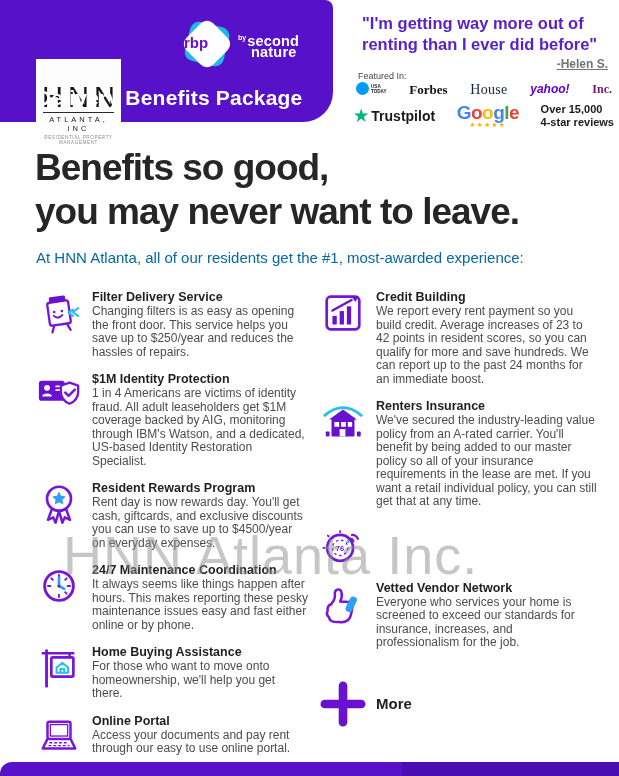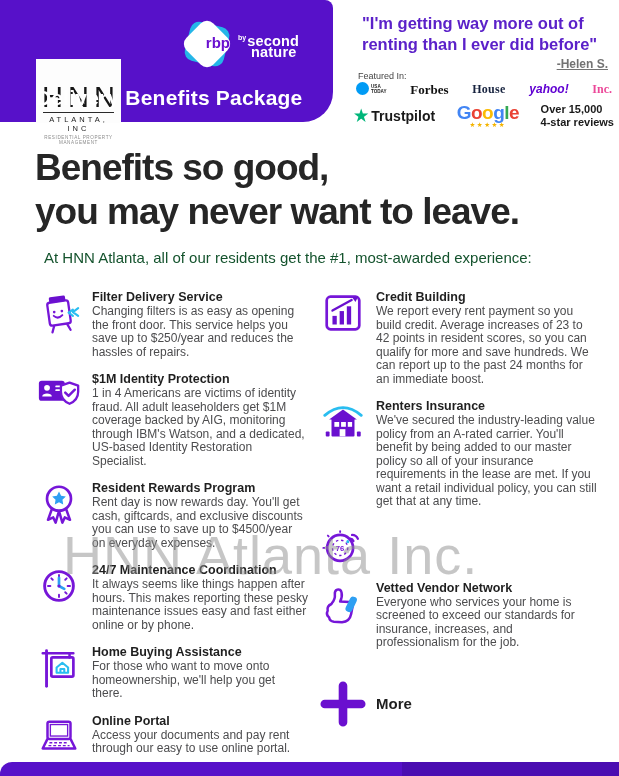--- a/index.html
+++ b/index.html
@@ -16,51 +16,51 @@
   .hnn-logo {
     position:absolute; left:36px; top:15px; width:85px; height:64px;
     background:#fdfdfd; text-align:center; padding-top:23px;margin-top:44px;
   }
   .hnn-main { font-size:29px; font-weight:400; letter-spacing:5px; color:#161616; line-height:30px; text-indent:5px; }
   .hnn-sub { font-size:7.5px; letter-spacing:3px; color:#222; border-top:1.5px solid #2a2a2a; margin:0 7px; padding-top:2px; }
   .hnn-tag { font-size:4.6px; letter-spacing:0.6px; color:#8d8d8d; margin-top:1.5px; }
   .rbp-logo { position:absolute; left:184px; top:21px; width:46px; height:46px; }
   .rbp-cyan { position:absolute; left:3px; top:3px; width:40px; height:40px; background:#25b6e8; border-radius:9px; transform:rotate(14deg); }
   .rbp-white { position:absolute; left:4px; top:4px; width:38px; height:38px; background:#ffffff; border-radius:9px; transform:rotate(45deg); }
-  .rbp-text { position:absolute; left:0; top:13px; width:46px; text-align:right; font-size:15px; font-weight:700; color:#6a10cf; }
+  .rbp-text { position:absolute; left:0; top:13px; width:46px; text-align:left; font-size:15px; font-weight:700; color:#6a10cf; }
   .sn-block { position:absolute; left:238px; top:32px; color:#ffffff; line-height:12px; }
   .sn-by { font-size:7px; font-weight:700; vertical-align:6px; margin-right:1px; }
   .sn-line1 { font-size:14.5px; font-weight:700; letter-spacing:0.2px; display:inline; }
   .sn-line2 { font-size:14.5px; font-weight:700; letter-spacing:0.2px; margin-left:13px; margin-top:-1px; }
   .header-title {
     position:absolute; left:36px; top:86px; width:290px;
     color:#ffffff; font-size:21px; font-weight:700; letter-spacing:0.2px;
   }
   
   .quote { position:absolute; left:362px; top:13px; width:250px; color:#5b21c9; font-weight:700; font-size:16.5px; line-height:21px; }
   .quote-author { position:absolute; left:362px; top:57px; width:246px; text-align:right; color:#737373; font-weight:700; font-size:12px;text-decoration:underline; }
   .featured-label { position:absolute; left:358px; top:71px; font-size:9px; color:#454545; }
   .logo-row { position:absolute; left:356px; top:82px; width:256px; display:flex; align-items:flex-start; justify-content:space-between; }
   .usatoday { display:flex; align-items:center; gap:2px; }
   .usatoday-circle { width:13px; height:13px; border-radius:50%; background:#009bf5; }
   .usatoday-txt { font-size:4.6px; font-weight:700; color:#1a1a1a; line-height:5px; }
   .forbes { font-family:"Liberation Serif", serif; font-weight:700; font-size:13px; color:#111; }
-  .house  { font-family:"Liberation Serif", serif; font-weight:700; font-size:12px; color:#17233f; letter-spacing:0.3px; }
+  .house  { font-family:"Liberation Serif", serif; font-weight:400; font-size:14px; color:#17233f; letter-spacing:0.3px; }
   .yahoo  { font-size:12px; font-weight:700; font-style:italic; color:#6001d2; }
-  .inc    { font-family:"Liberation Serif", serif; font-weight:700; font-size:12px; color:#ec4899; }
+  .inc    { font-family:"Liberation Serif", serif; font-weight:700; font-size:12px; color:#701a75; }
   .review-row { position:absolute; left:354px; top:103px; width:260px; display:flex; align-items:center; justify-content:space-between; }
   .trustpilot { display:flex; align-items:center; gap:3px; font-size:14px; font-weight:700; color:#191919; }
   .tp-star { color:#00b67a; font-size:16px; line-height:16px; }
   .google-wrap { text-align:center; }
   .google-text { font-size:19px; font-weight:700; letter-spacing:-0.5px; line-height:17px; }
   .google-stars { font-size:6.5px; color:#f4b400; letter-spacing:1.5px; line-height:7px; }
   .reviews { font-size:11px; font-weight:700; color:#191919; line-height:13px; text-align:left; }
   
   .headline { position:absolute; left:35px; top:146px; width:560px; font-size:37px; font-weight:800; color:#262626; line-height:44px; letter-spacing:-1px; }
-  .subhead  { position:absolute; left:36px; top:249px; width:560px; font-size:15px; color:#14532d;margin-left:8px; }
+  .subhead  { position:absolute; left:36px; top:249px; width:560px; font-size:15px; color:#0369a1; }
   
   .benefits { position:absolute; left:36px; top:290px; width:566px; display:flex; gap:12px; }
   .col { display:flex; flex-direction:column; }
   .col-left  { width:272px; }
   .col-right { width:278px; }
   .benefit { display:flex; gap:10px; margin-bottom:13px; }
   .benefit-icon { width:46px; height:46px; flex:0 0 46px; }
   .benefit-icon svg { width:46px; height:46px; display:block; }
   .benefit-title { font-size:12.5px; font-weight:700; color:#1f1f1f; line-height:14px; margin-bottom:1px; }
   .benefit-desc  { font-size:12px; color:#4c4c4e; line-height:13.5px; }

